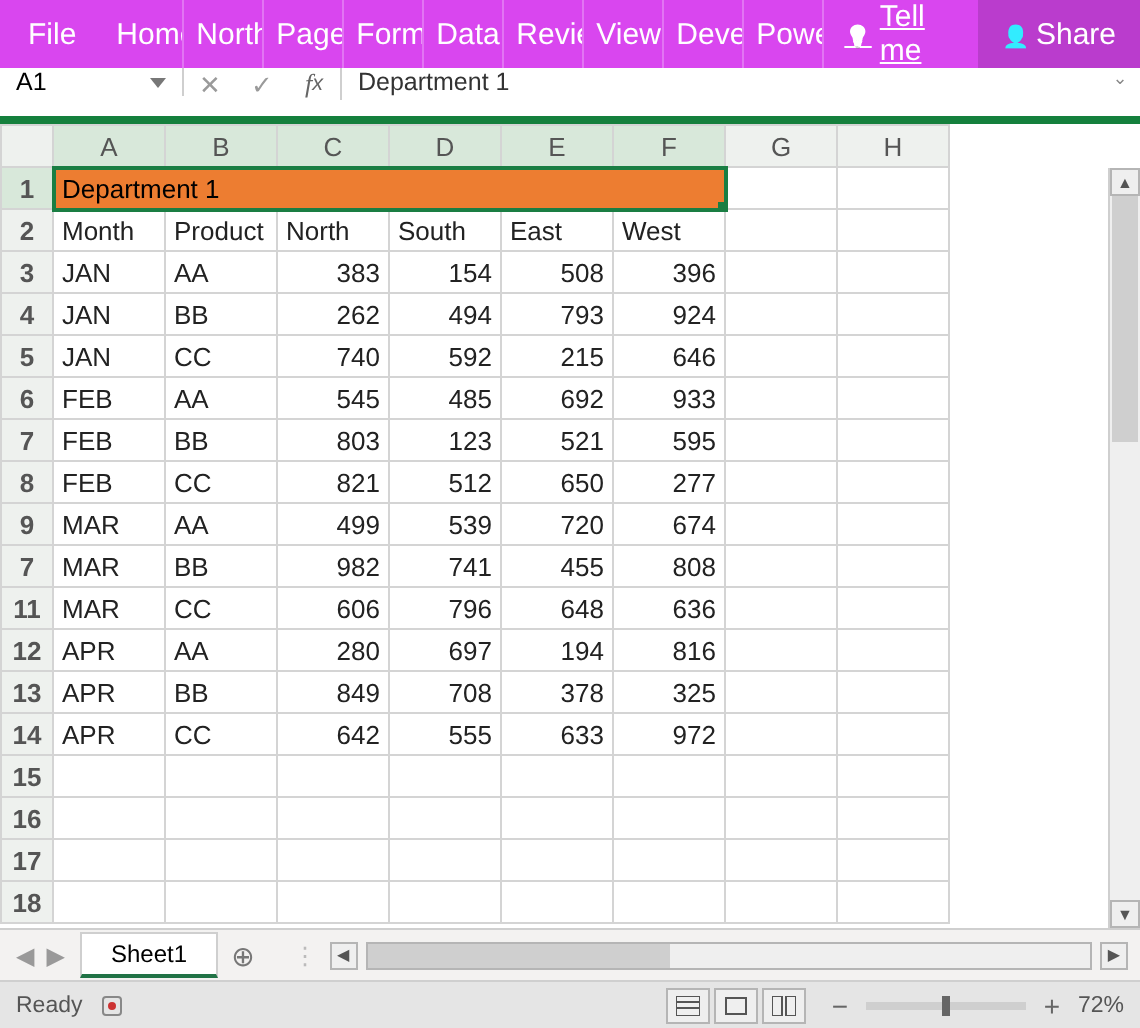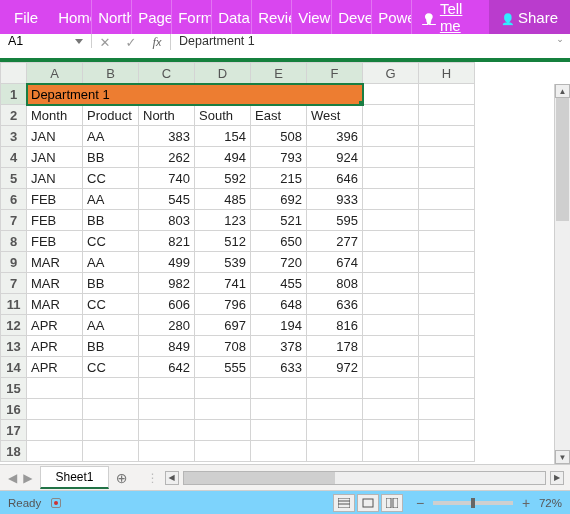--- a/index.html
+++ b/index.html
@@ -45,21 +45,21 @@
 .sheetbar .nav span { cursor:pointer; }
 .sheettab { background:#fff; border:1px solid #cfcfcf; border-bottom:2px solid #217346; padding:3px 14px; cursor:pointer; }
 .addsheet { width:26px; text-align:center; color:#777; cursor:pointer; font-size:14px; }
 .sheetbar .split { margin-left:12px; color:#bbb; }
 .hscroll-zone { flex:1; display:flex; align-items:center; padding:0 6px; gap:4px; }
 .hscroll-zone .arrow { width:14px; height:14px; border:1px solid #b5b5b5; background:#efefef; display:flex; align-items:center; justify-content:center; font-size:8px; color:#555; cursor:pointer; }
 .hscroll-zone .track { flex:1; height:14px; border:1px solid #b5b5b5; background:#efefef; position:relative; }
 .hscroll-zone .thumb { position:absolute; left:0; top:0; bottom:0; width:42%; background:#cfcfcf; cursor:pointer; }
 
 
-.status { height:24px; background:#7dd3fc; border-top:1px solid #cfcfcf; display:flex; align-items:center; font-size:11.5px; color:#555; padding:0 8px; gap:10px; }
+.status { height:24px; background:#e5e5e5; border-top:1px solid #cfcfcf; display:flex; align-items:center; font-size:11.5px; color:#555; padding:0 8px; gap:10px; }
 .status .flex { flex:1; }
 .viewbtns { display:flex; gap:2px; }
 .viewbtn { width:22px; height:18px; border:1px solid #b5b5b5; background:#efefef; display:flex; align-items:center; justify-content:center; cursor:pointer; }
 .viewbtn svg { width:12px; height:10px; }
 .zoom { display:flex; align-items:center; gap:6px; }
 .zoom .zbtn { width:14px; text-align:center; cursor:pointer; font-size:14px; color:#666; }
 .zoom .ztrack { width:80px; height:4px; background:#cfcfcf; position:relative; }
 .zoom .zthumb { position:absolute; left:50%; top:-3px; width:4px; height:10px; background:#666; transform:translateX(-50%); cursor:pointer; }
 
 .vscroll { position:absolute; right:0; top:22px; bottom:0; width:16px; background:#efefef; border-left:1px solid #cfcfcf; }
@@ -257,21 +257,21 @@
           <td></td>
           <td></td>
         </tr>
         <tr>
           <th class="rh">13</th>
           <td>APR</td>
           <td>BB</td>
           <td class="num">849</td>
           <td class="num">708</td>
           <td class="num">378</td>
-          <td class="num">178</td>
+          <td class="num">325</td>
           <td></td>
           <td></td>
         </tr>
         <tr>
           <th class="rh">14</th>
           <td>APR</td>
           <td>CC</td>
           <td class="num">642</td>
           <td class="num">555</td>
           <td class="num">633</td>

